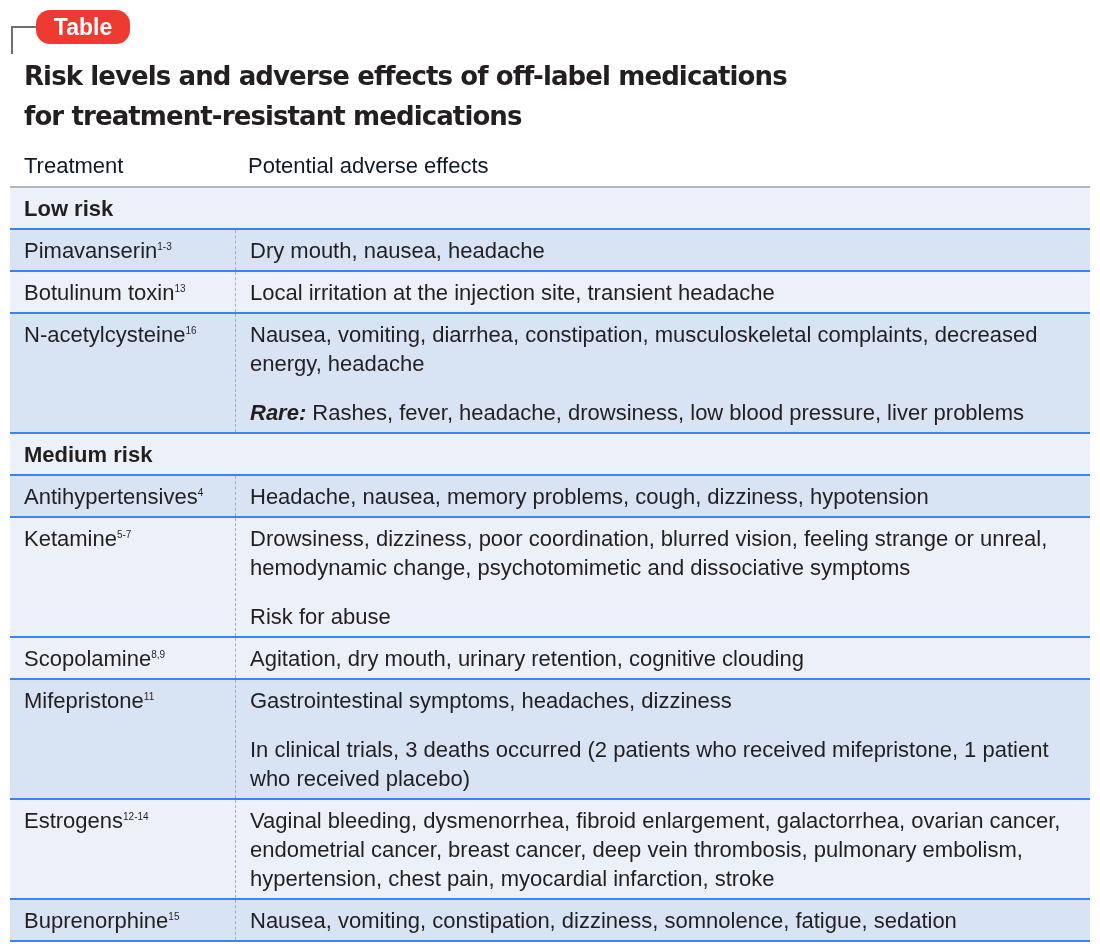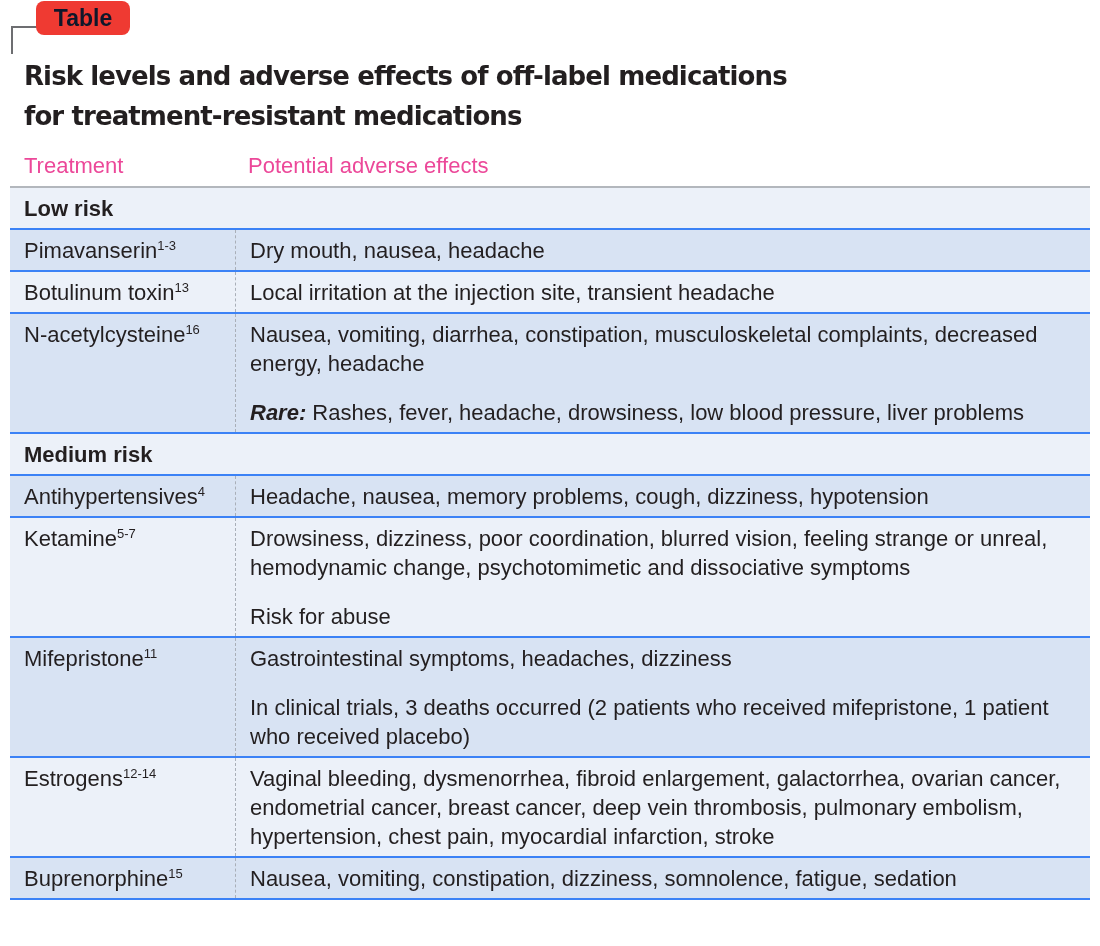--- a/index.html
+++ b/index.html
@@ -1,37 +1,37 @@
 <!DOCTYPE html>
 <html><head>
 <meta charset="utf-8">
 <style>
   html, body { margin: 0; padding: 0; background: #ffffff; }
   body { width: 1100px; height: 946px; position: relative; overflow: hidden;
          font-family: "Liberation Sans", sans-serif; color: #231f20; }
   .bracket { position: absolute; left: 11px; top: 26px; width: 26px; height: 26px;
              border-left: 2px solid #6d6e71; border-top: 2px solid #6d6e71; }
-  .badge { position: absolute; left: 36px; top: 1px; width: 94px; height: 34px;
-           background: #ef3a32; border-radius: 8px; color: #0f172a; font-weight: bold;
+  .badge { position: absolute; left: 36px; top: 10px; width: 94px; height: 34px;
+           background: #ef3a32; border-radius: 14px; color: #ffffff; font-weight: bold;
            font-size: 23px; line-height: 34px; text-align: center; }
   .title { position: absolute; left: 24px; top: 56px; margin: 0;
            font-family: "DejaVu Sans", sans-serif; font-weight: bold; font-size: 26px;
            line-height: 40px; letter-spacing: -0.9px; color: #231f20; }
-  .colhead { position: absolute; top: 152px; font-size: 22px; color: #ec4899; line-height: 28px; }
+  .colhead { position: absolute; top: 152px; font-size: 22px; color: #0f172a; line-height: 28px; }
   .colhead.c1 { left: 24px; }
   .colhead.c2 { left: 248px; }
   table { position: absolute; left: 10px; top: 186px; width: 1080px; border-collapse: collapse;
           border-top: 2px solid #b3b7bd; }
   td { font-size: 22px; line-height: 29px; vertical-align: top; padding: 6px 14px 5px 14px;
        border-bottom: 2px solid #3b82f6; }
   td.name { width: 197px; border-right: 1px dashed #a9afb8; }
   td.section { font-weight: bold; padding-top: 6px; padding-bottom: 5px; }
   tr.light td { background: #ecf1f9; }
   tr.dark td { background: #d8e3f3; }
-  sup { font-size: 13px; line-height: 0; vertical-align: 8px; }
+  sup { font-size: 10px; line-height: 0; vertical-align: 8px; }
   .para + .para { margin-top: 20px; }
   .rare { font-weight: bold; font-style: italic; }
 </style>
 </head>
 <body>
 
 <div class="bracket"></div>
 <div class="badge">Table</div>
 
 <h1 class="title">
@@ -75,20 +75,26 @@
           <div class="para">Headache, nausea, memory problems, cough, dizziness, hypotension</div>
         </td>
   </tr>
   <tr class="light">
     <td class="name"><span>Ketamine</span><sup>5-7</sup></td>
     <td>
       <div class="para">Drowsiness, dizziness, poor coordination, blurred vision, feeling strange or unreal, hemodynamic change, psychotomimetic and dissociative symptoms</div>
       <div class="para">Risk for abuse</div>
     </td>
   </tr>
+  <tr class="light">
+    <td class="name"><span>Scopolamine</span><sup>8,9</sup></td>
+    <td>
+          <div class="para">Agitation, dry mouth, urinary retention, cognitive clouding</div>
+        </td>
+  </tr>
   <tr class="dark">
     <td class="name"><span>Mifepristone</span><sup>11</sup></td>
     <td>
       <div class="para">Gastrointestinal symptoms, headaches, dizziness</div>
       <div class="para">In clinical trials, 3 deaths occurred (2 patients who received mifepristone, 1 patient who received placebo)</div>
     </td>
   </tr>
   <tr class="light">
     <td class="name"><span>Estrogens</span><sup>12-14</sup></td>
     <td>

